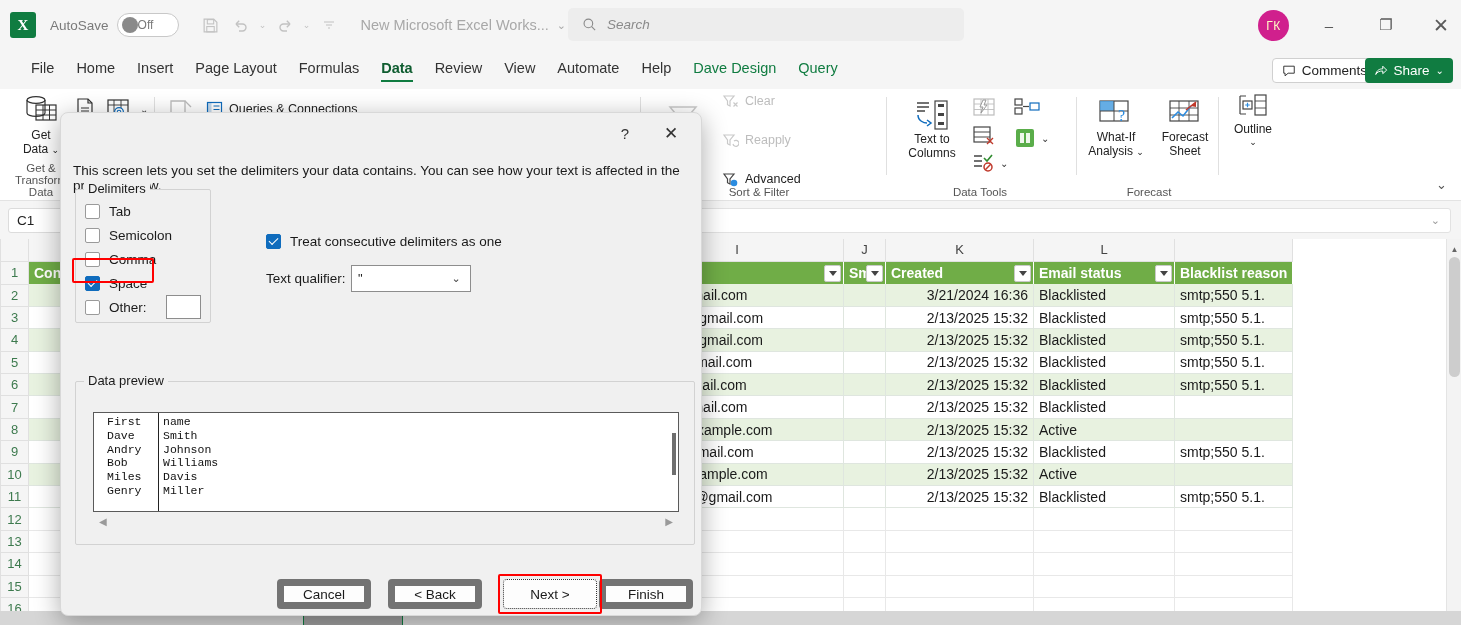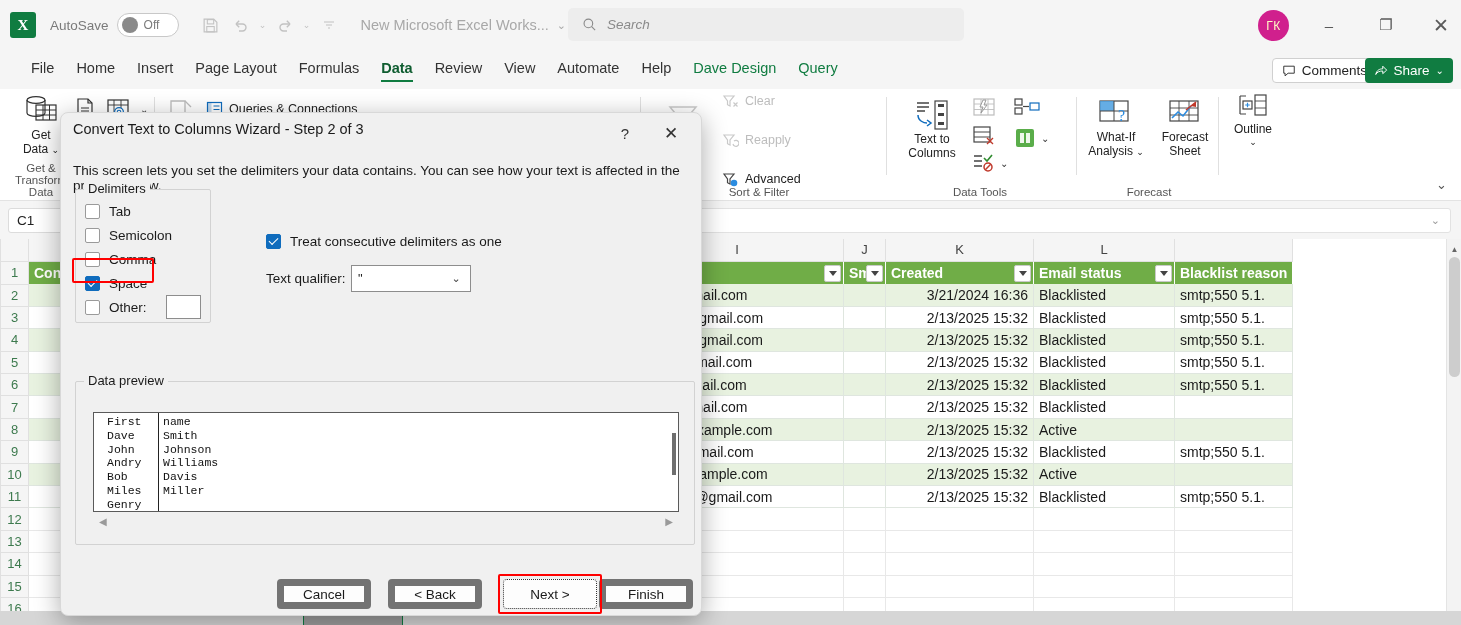--- a/index.html
+++ b/index.html
@@ -35,21 +35,21 @@
   .autosave-toggle {
     margin-left: 8px; width: 62px; height: 24px; border-radius: 12px;
     border: 1px solid #c8c8c8; background: #fff;
     display: flex; align-items: center; position: relative;
   }
   .autosave-knob {
     width: 16px; height: 16px; border-radius: 50%;
     background: #8a8a8a; margin-left: 4px;
   }
   .autosave-off {
-    font-size: 12px; color: #7a7a7a; margin-left: 6px;
+    font-size: 12px; color: #7a7a7a; 
   }
   .qat { display: flex; align-items: center; margin-left: 18px; gap: 2px; }
   .qat-btn {
     width: 28px; height: 28px; display: flex; align-items: center; justify-content: center;
     color: #c2c2c2;
   }
   .qat-caret { font-size: 9px; color: #c2c2c2; width: 12px; text-align: center; }
   .doc-title {
     margin-left: 18px; font-size: 14.5px; color: #a8a8a8;
     display: flex; align-items: center; gap: 8px;
@@ -928,21 +928,20 @@
   </div>
 
   <div class="fbar">
     <div class="namebox">C1</div>
     <div class="fbar-input">
       <span style="font-size:11px">⌄</span>
     </div>
   </div>
 
   <div class="dialog">
-    <div class="dlg-title">Convert Text to Columns Wizard - Step 2 of 3</div>
     <div class="dlg-help">?</div>
     <div class="dlg-close">✕</div>
     <div class="dlg-desc">This screen lets you set the delimiters your data contains.  You can see how your text is affected in the preview below.</div>
 
     <div class="fieldset" style="left:14px; top:76px; width:136px; height:134px;">
       <div class="legend">Delimiters</div>
       <div style="padding:9px 0 0 9px; display:flex; flex-direction:column; gap:0;">
         <div class="chk-row">
           <span class="chkbox"></span>
           <span>Tab</span>
@@ -977,21 +976,20 @@
       <span>"</span>
       <span class="tq-caret">⌄</span>
     </div>
 
     <div class="fieldset" style="left:14px; top:268px; width:620px; height:164px;">
       <div class="legend">Data preview</div>
       <div class="preview-box">
         <div class="pv-sep"></div>
         <div class="pv-line"><span>First</span><span style="display:inline-block;width:0"></span></div>
         <div class="pv-line"><span>Dave</span></div>
-        <div class="pv-line"><span>John</span></div>
         <div class="pv-line"><span>Andry</span></div>
         <div class="pv-line"><span>Bob</span></div>
         <div class="pv-line"><span>Miles</span></div>
         <div class="pv-line"><span>Genry</span></div>
 
         <div style="position:absolute; left:69px; top:2px; line-height:13.8px;">
           <div class="pv-line">name</div>
           <div class="pv-line">Smith</div>
           <div class="pv-line">Johnson</div>
           <div class="pv-line">Williams</div>

